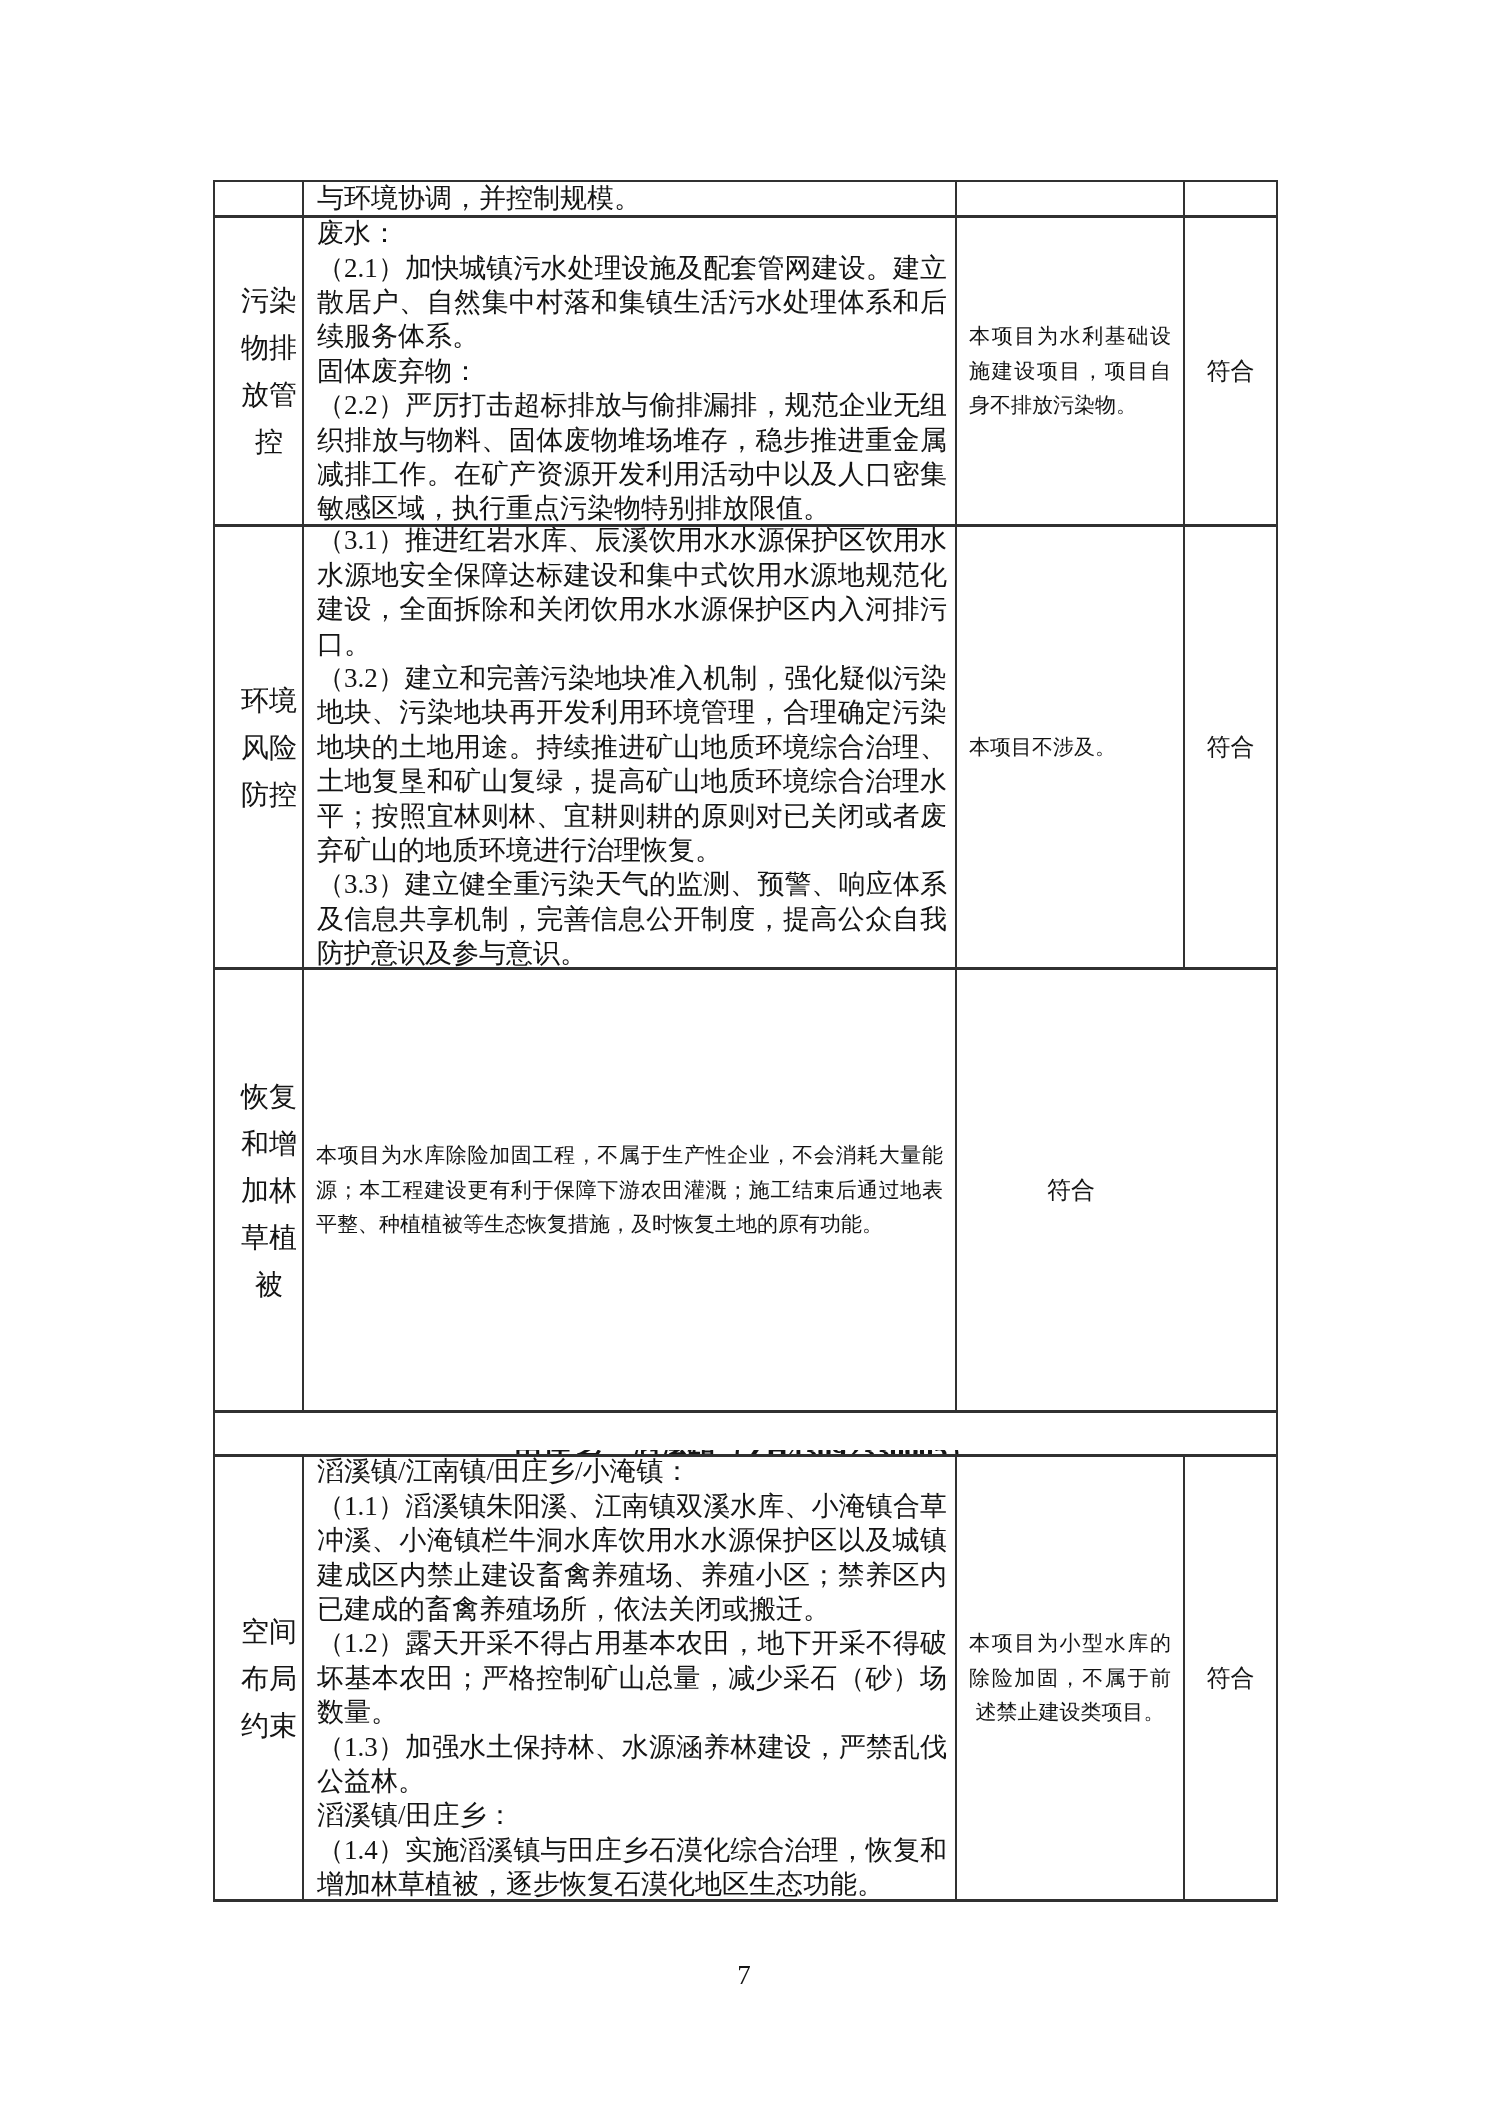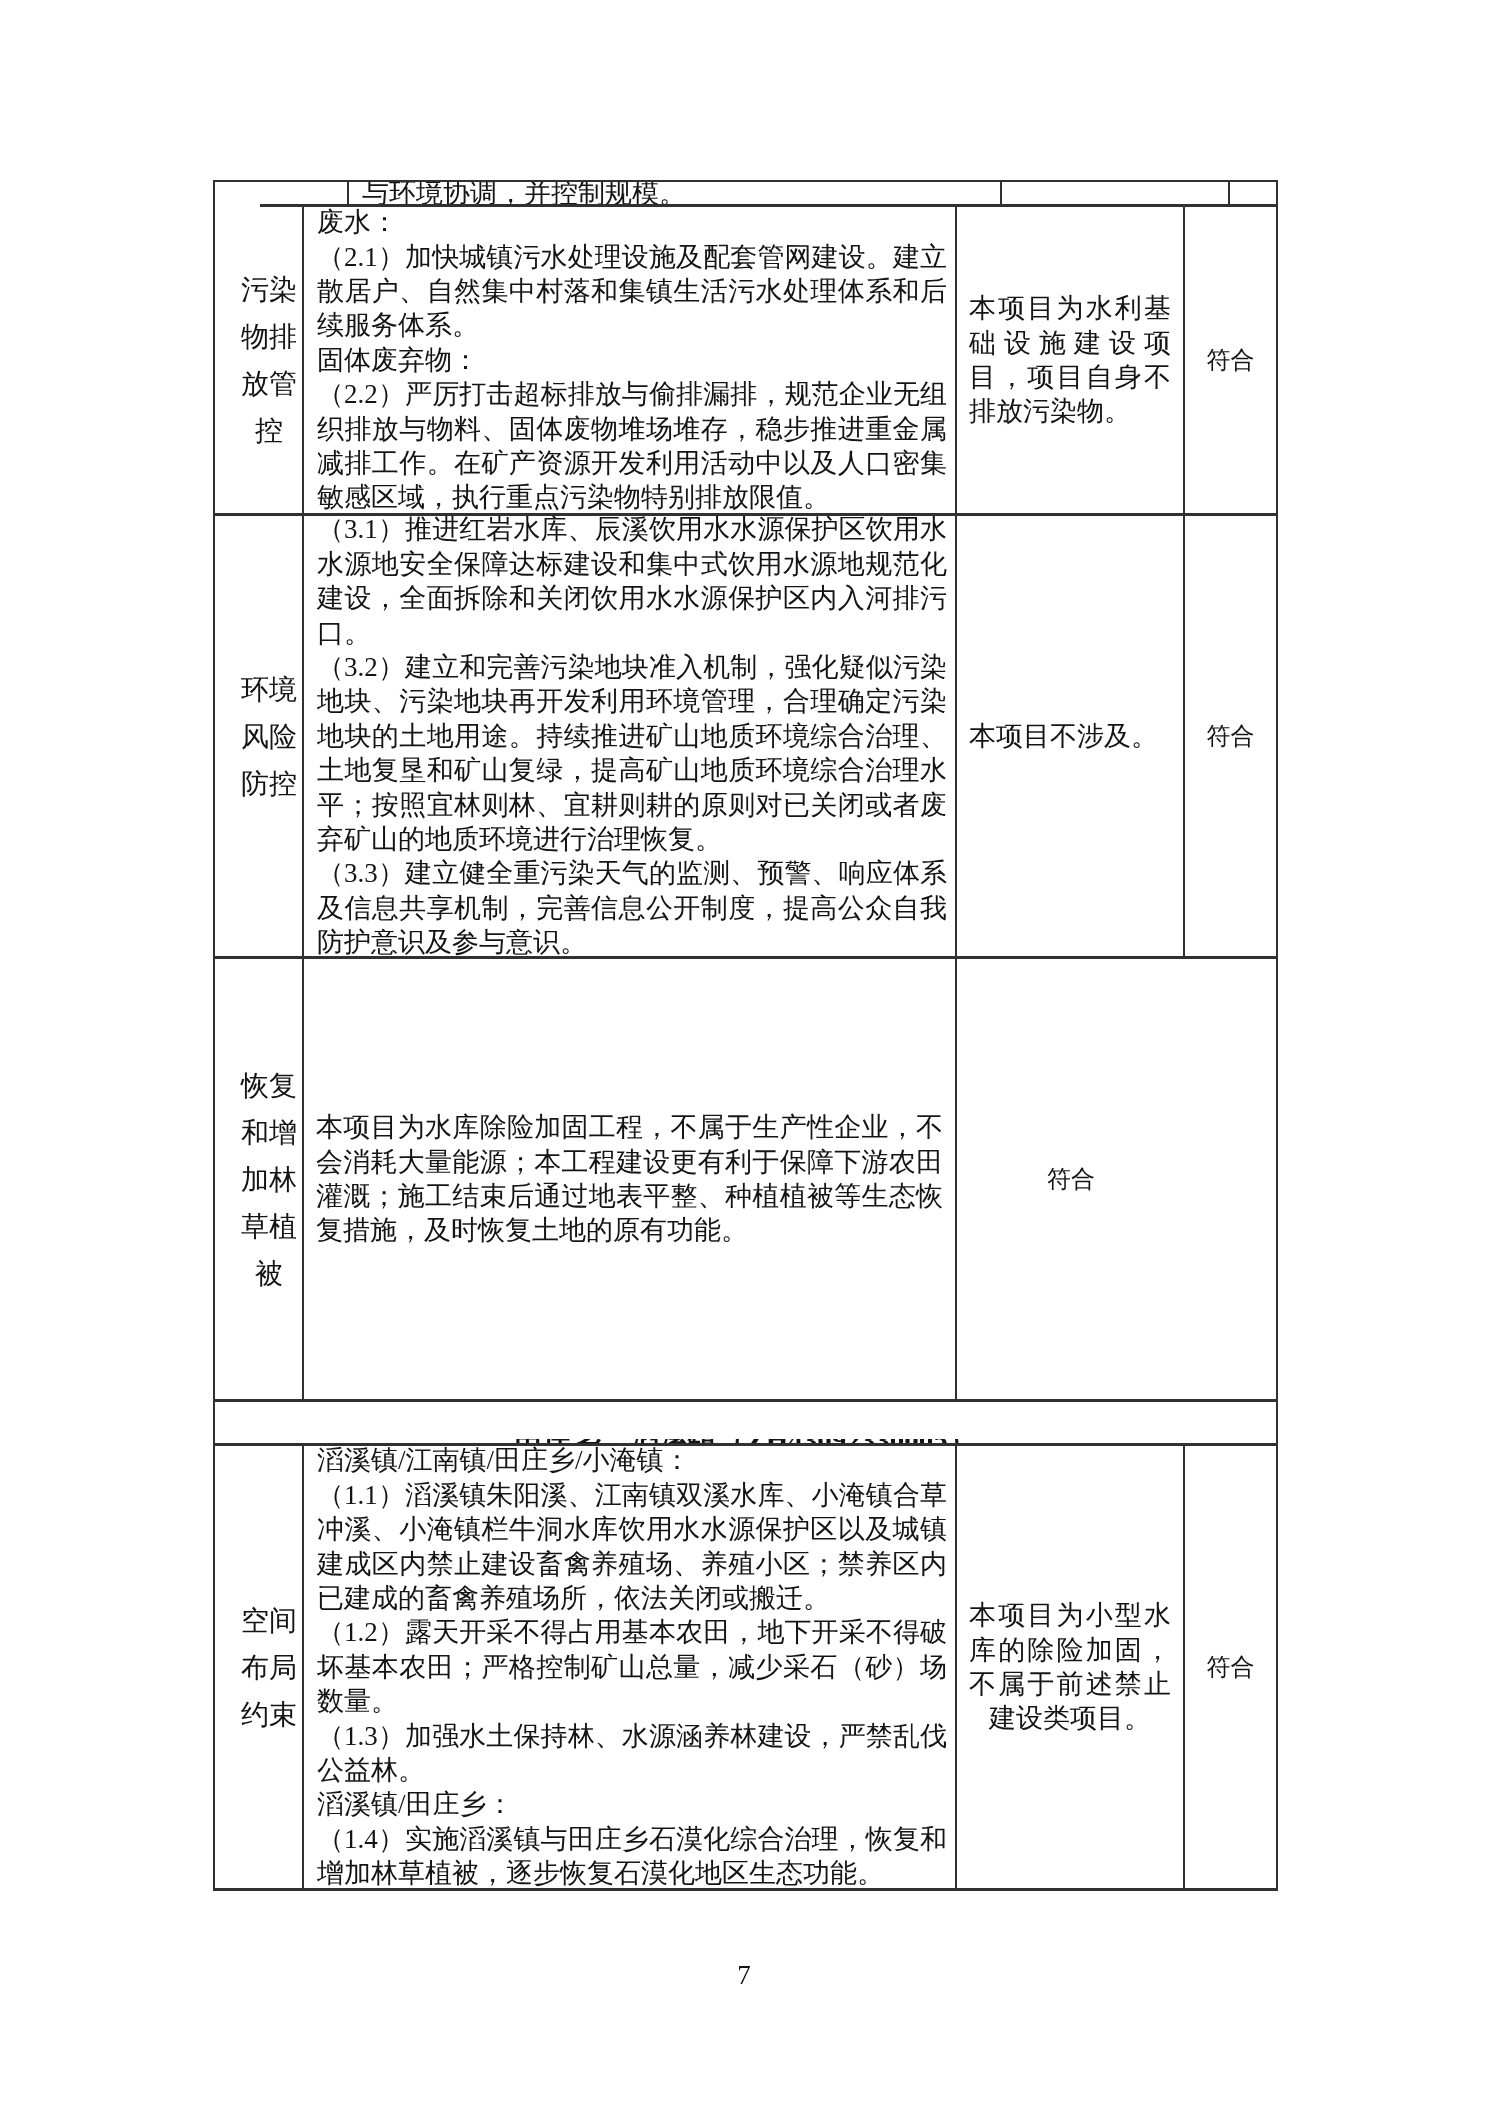--- a/index.html
+++ b/index.html
@@ -9,36 +9,36 @@
   }
   .doc-table {
     position:absolute; left:213px; top:180px; width:1065px;
     box-sizing:border-box;
     border-left:2px solid #313131; border-right:2px solid #313131; border-top:2px solid #313131;
   }
   .trow {
     display:grid; grid-template-columns:89px 653px 228px 91px;
     box-sizing:border-box; border-bottom:3px solid #313131;
   }
-  .r1 { height:25px;margin-left:45px; }
+  .r1 { height:36px; }
   .r2 { height:309px; }
   .r3 { height:443px; }
   .r4 { height:443px; }
   .r5 { height:44px; }
   .r6 { height:445px; }
   .cell {
     box-sizing:border-box; overflow:hidden;
     display:flex; flex-direction:column; justify-content:center;
   }
   .c1, .c2, .c3 { border-right:2px solid #313131; }
   .c1 { align-items:center; font-size:28px; line-height:47px;padding-left:21px; }
   .c1 .cat { display:block; width:58px; text-align:center; }
   .c2 { padding:0 8px 0 13px; font-size:27px; line-height:34.4px; }
   .c2 p { margin:0; text-align:justify; }
-  .c3 { padding:0 12px; font-size:27px; line-height:34.4px; }
+  .c3 { padding:0 12px; font-size:21px; line-height:34.4px; }
   .c3 p { margin:0; text-align:justify; }
   .center-last p { text-align-last:center; }
   .c4 { align-items:center; font-size:24px;font-family:Liberation Mono, monospace; }
   .section-row { display:flex; }
   .section-cell {
     flex:1; display:flex; align-items:center; justify-content:center;
     font-weight:bold; font-size:29px;margin-top:37px;
   }
   .page-number {
     position:absolute; top:1960px; left:0; width:1488px;

